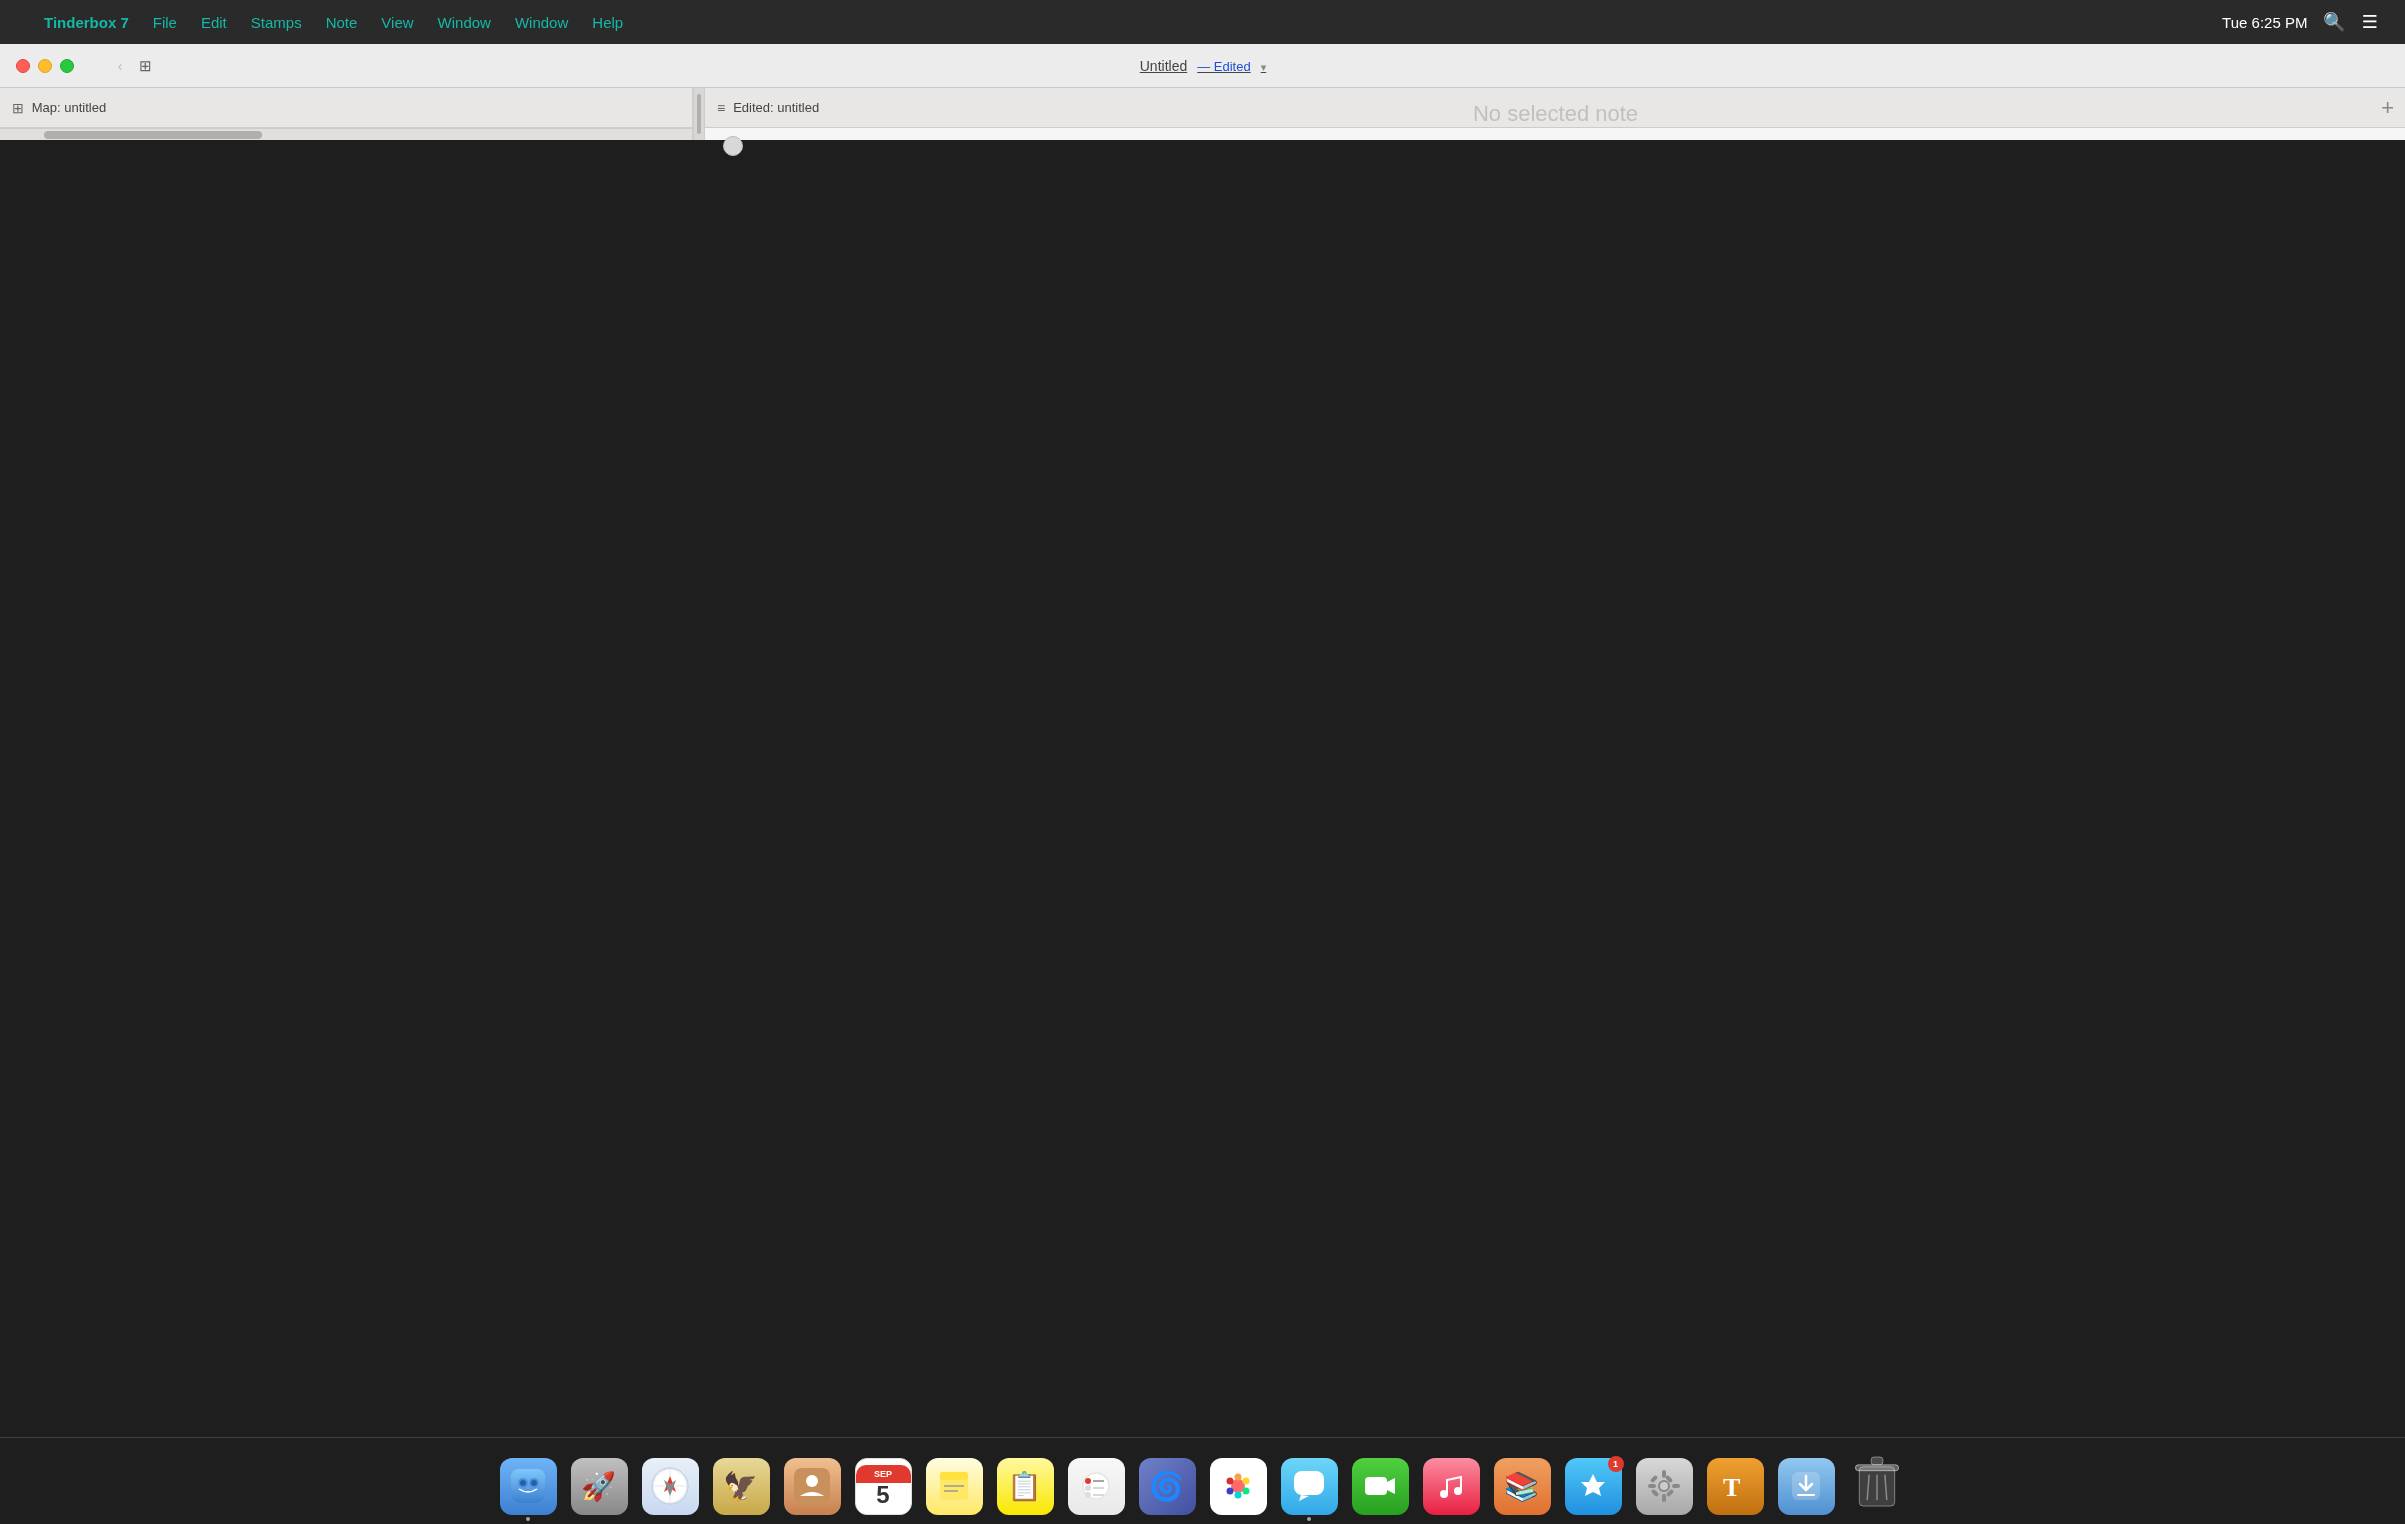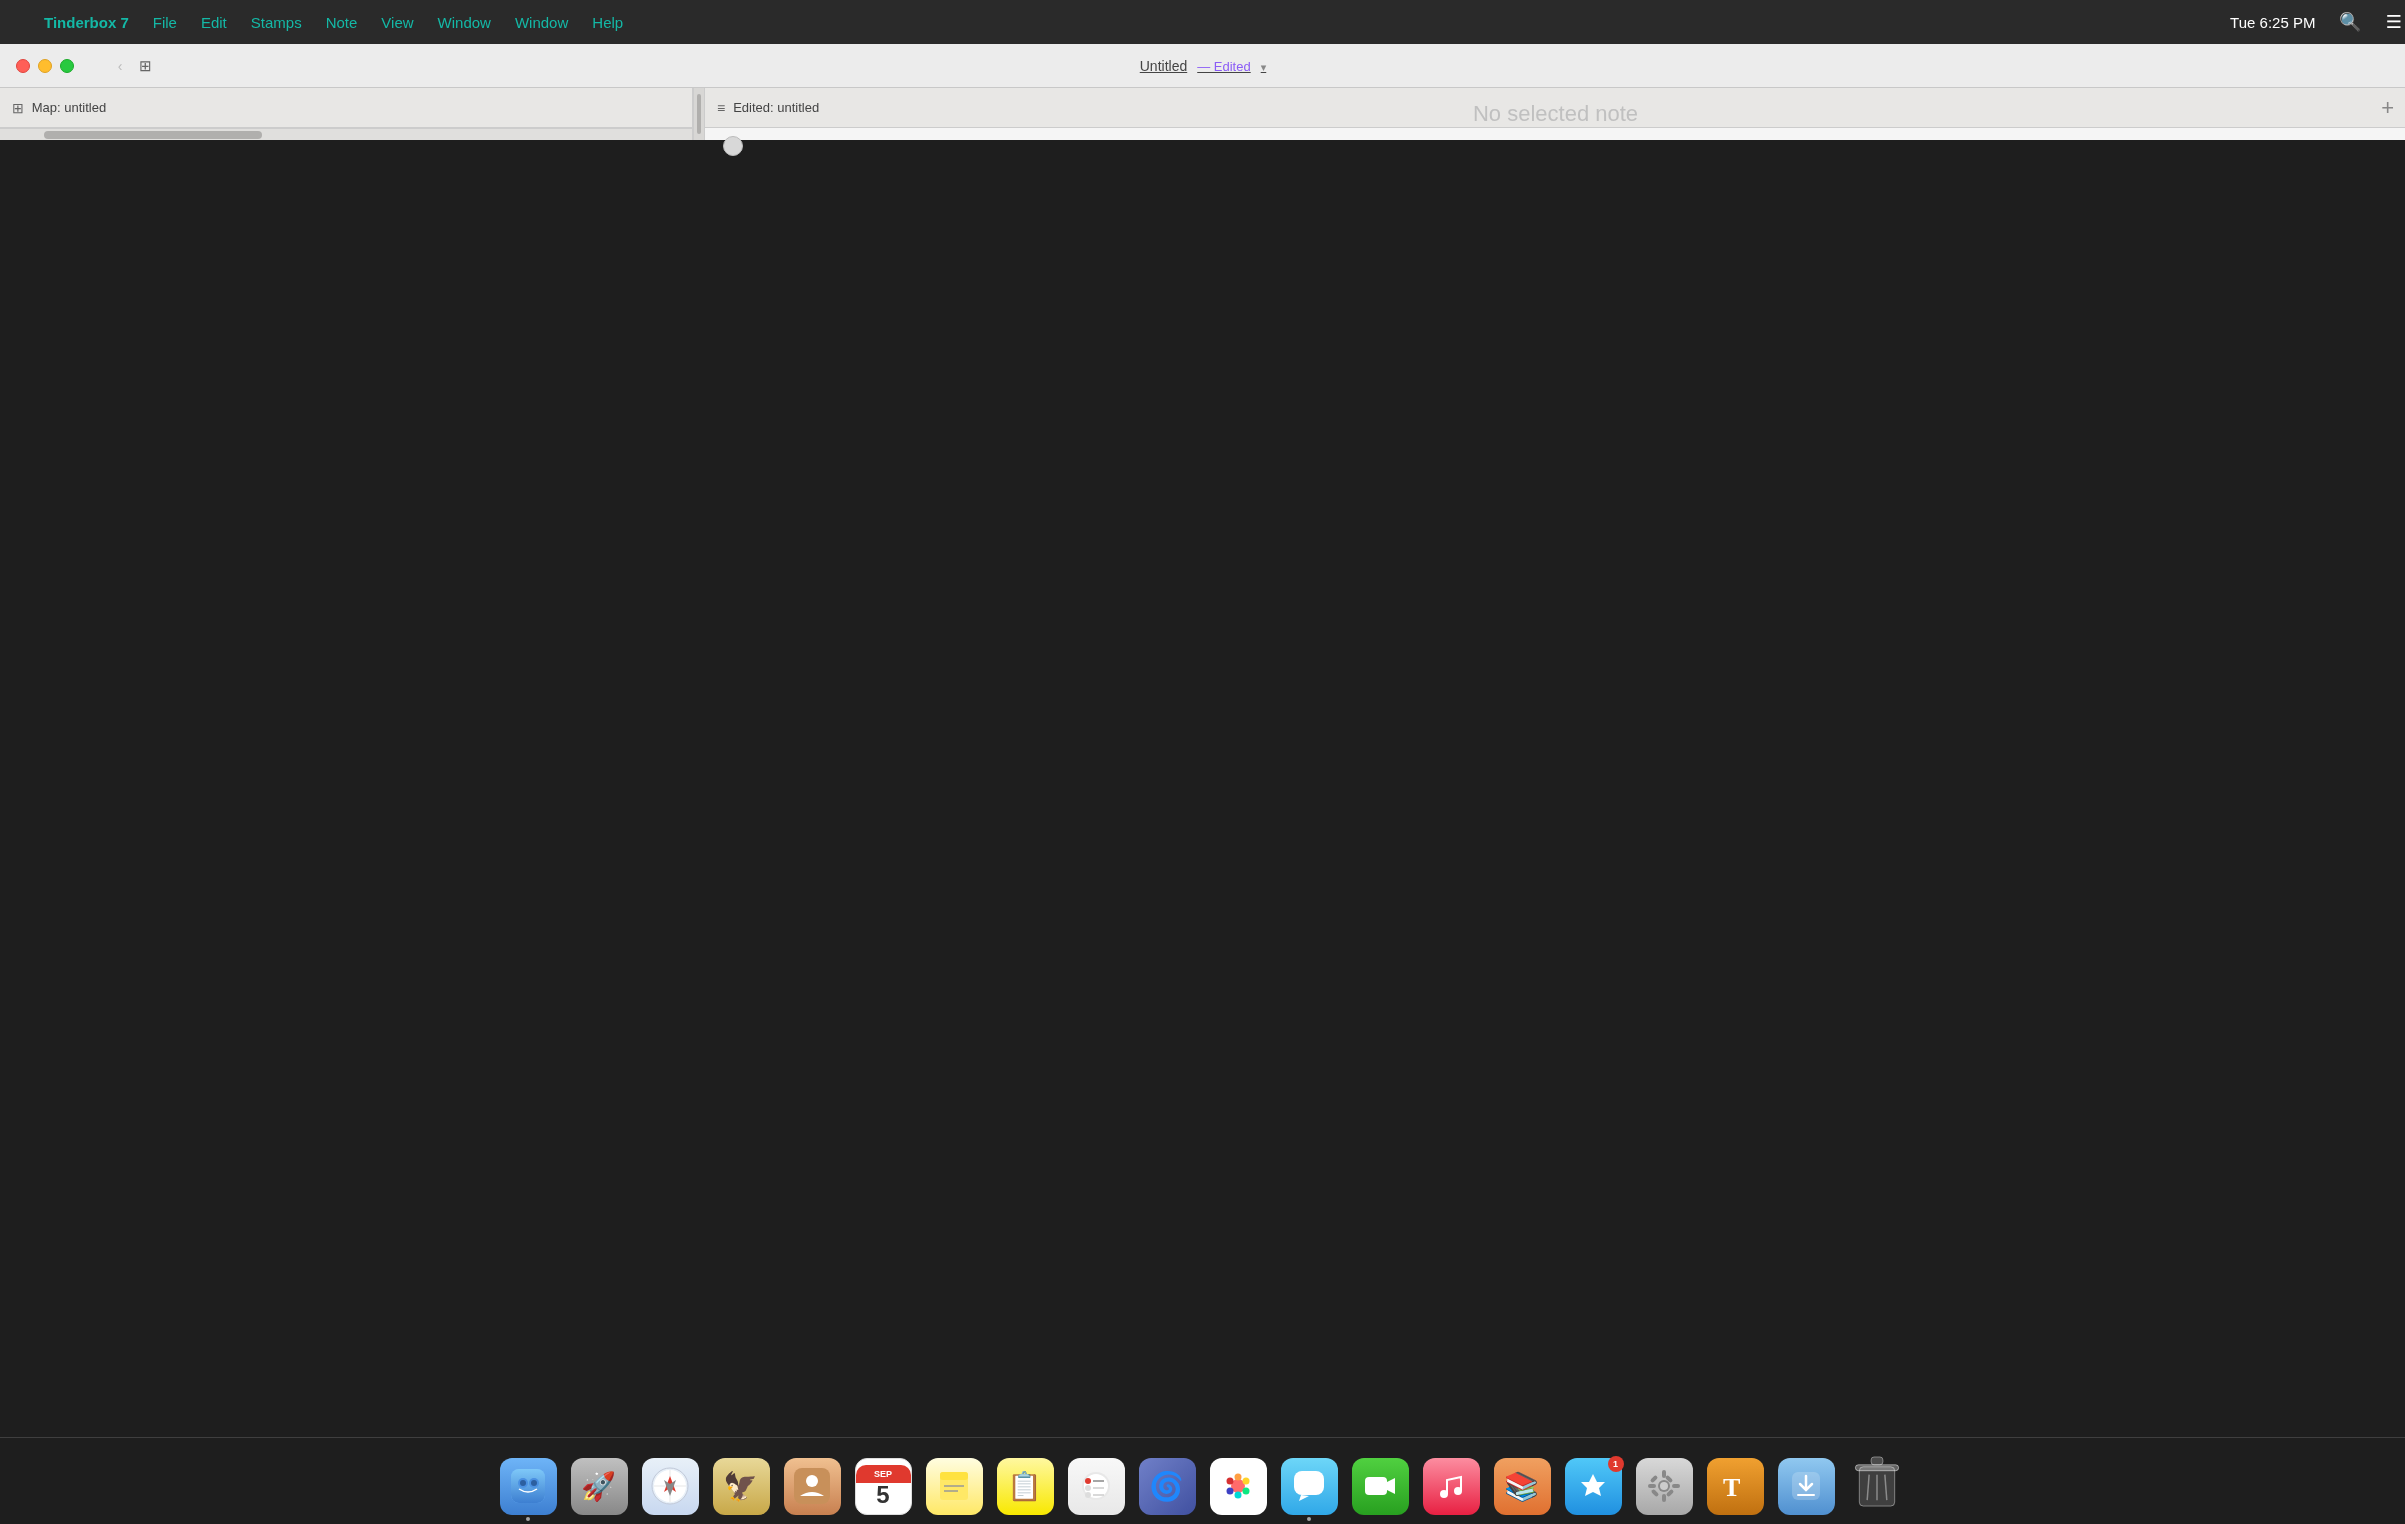--- a/index.html
+++ b/index.html
@@ -30,24 +30,24 @@
     .menu-item {
       color: #14b8a6;
       font-size: 15px;
       font-weight: 400;
       cursor: default;
       white-space: nowrap;
     }
     .menu-item.bold { font-weight: 600; }
     .menubar-right {
       position: absolute;
-      right: 4px;
-      display: flex;
-      align-items: center;
-      gap: 24px;
+      right: 28px;
+      display: flex;
+      align-items: center;
+      gap: 16px;
       color: #fff;
       font-size: 15px;
     }
     .menubar-clock { font-size: 15px; color: #fff; }
 
     
     #titlebar {
       width: 100%;
       height: 44px;
       background: #ececec;
@@ -75,21 +75,21 @@
     .tl-green { background: #28c940; border: 1px solid #1aab29; }
     .title-center {
       font-size: 14px;
       color: #444;
       display: flex;
       align-items: flex-end;
       gap: 10px;
       text-decoration: underline;
     }
     .title-edited {
-      color: #8b5cf6;
+      color: #1d4ed8;
       font-size: 13px;
     }
     .title-dropdown {
       font-size: 11px;
       color: #888;
     }
     .nav-arrows {
       position: absolute;
       left: 61px;
       display: flex;

